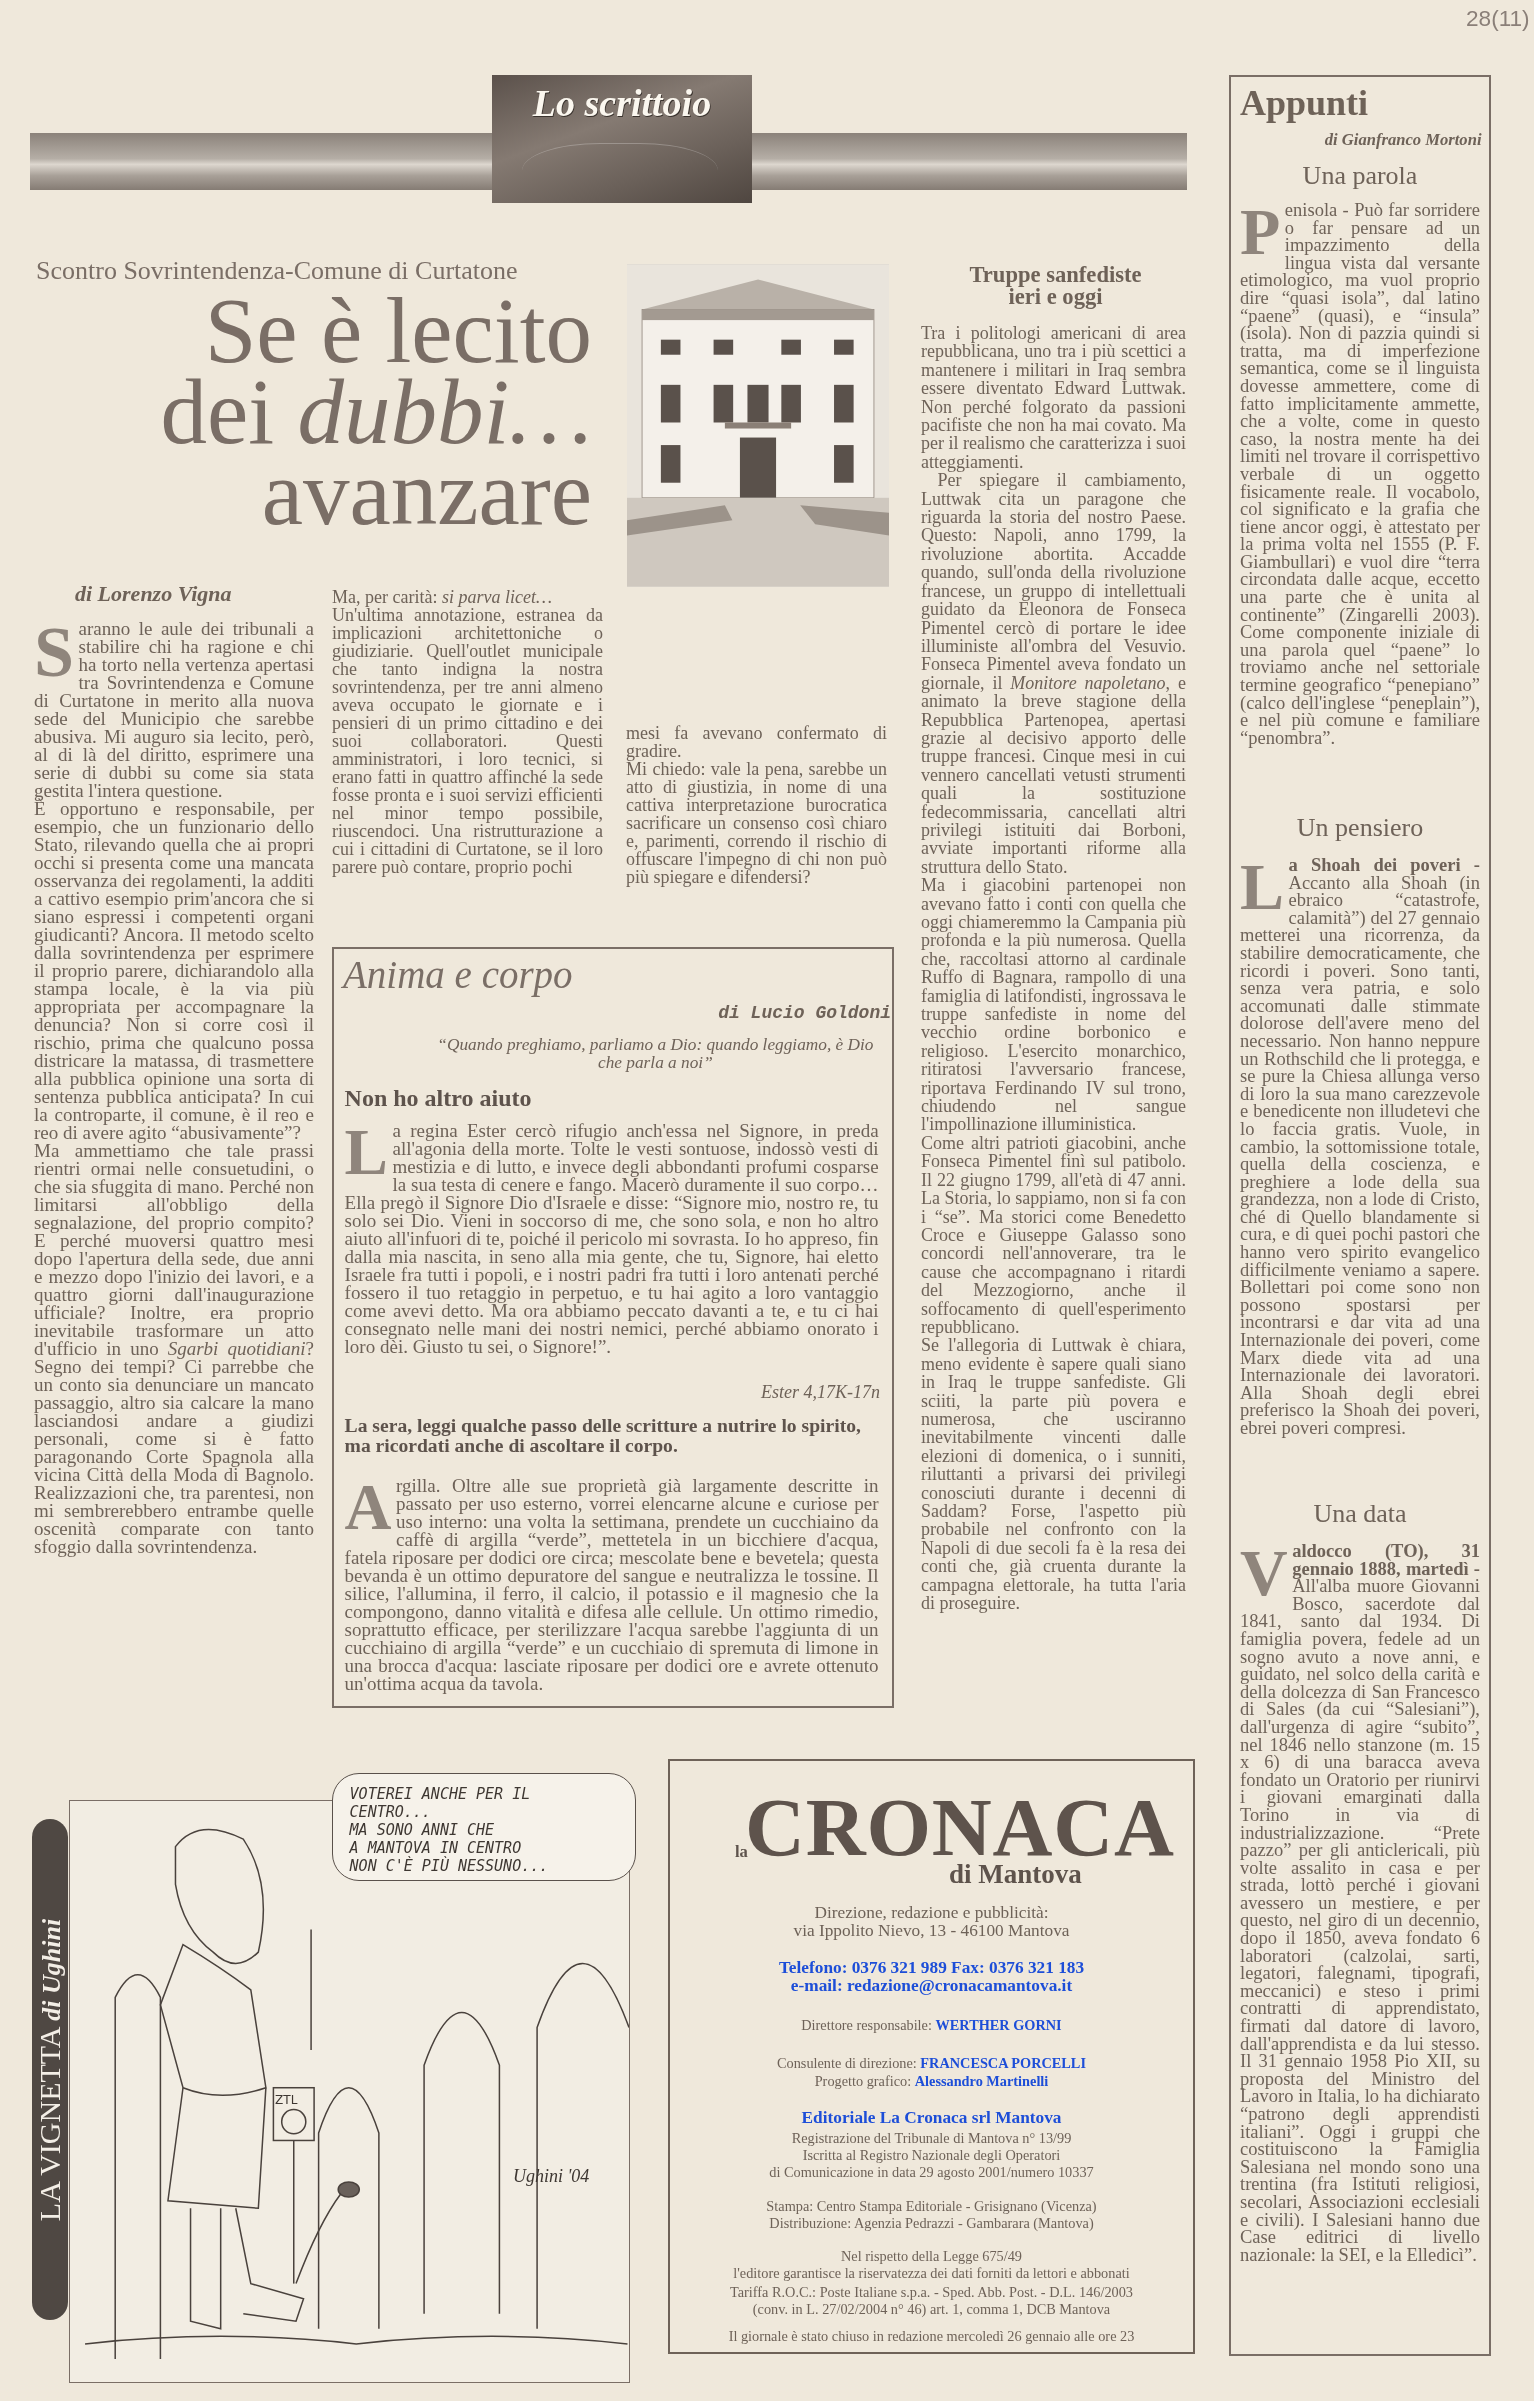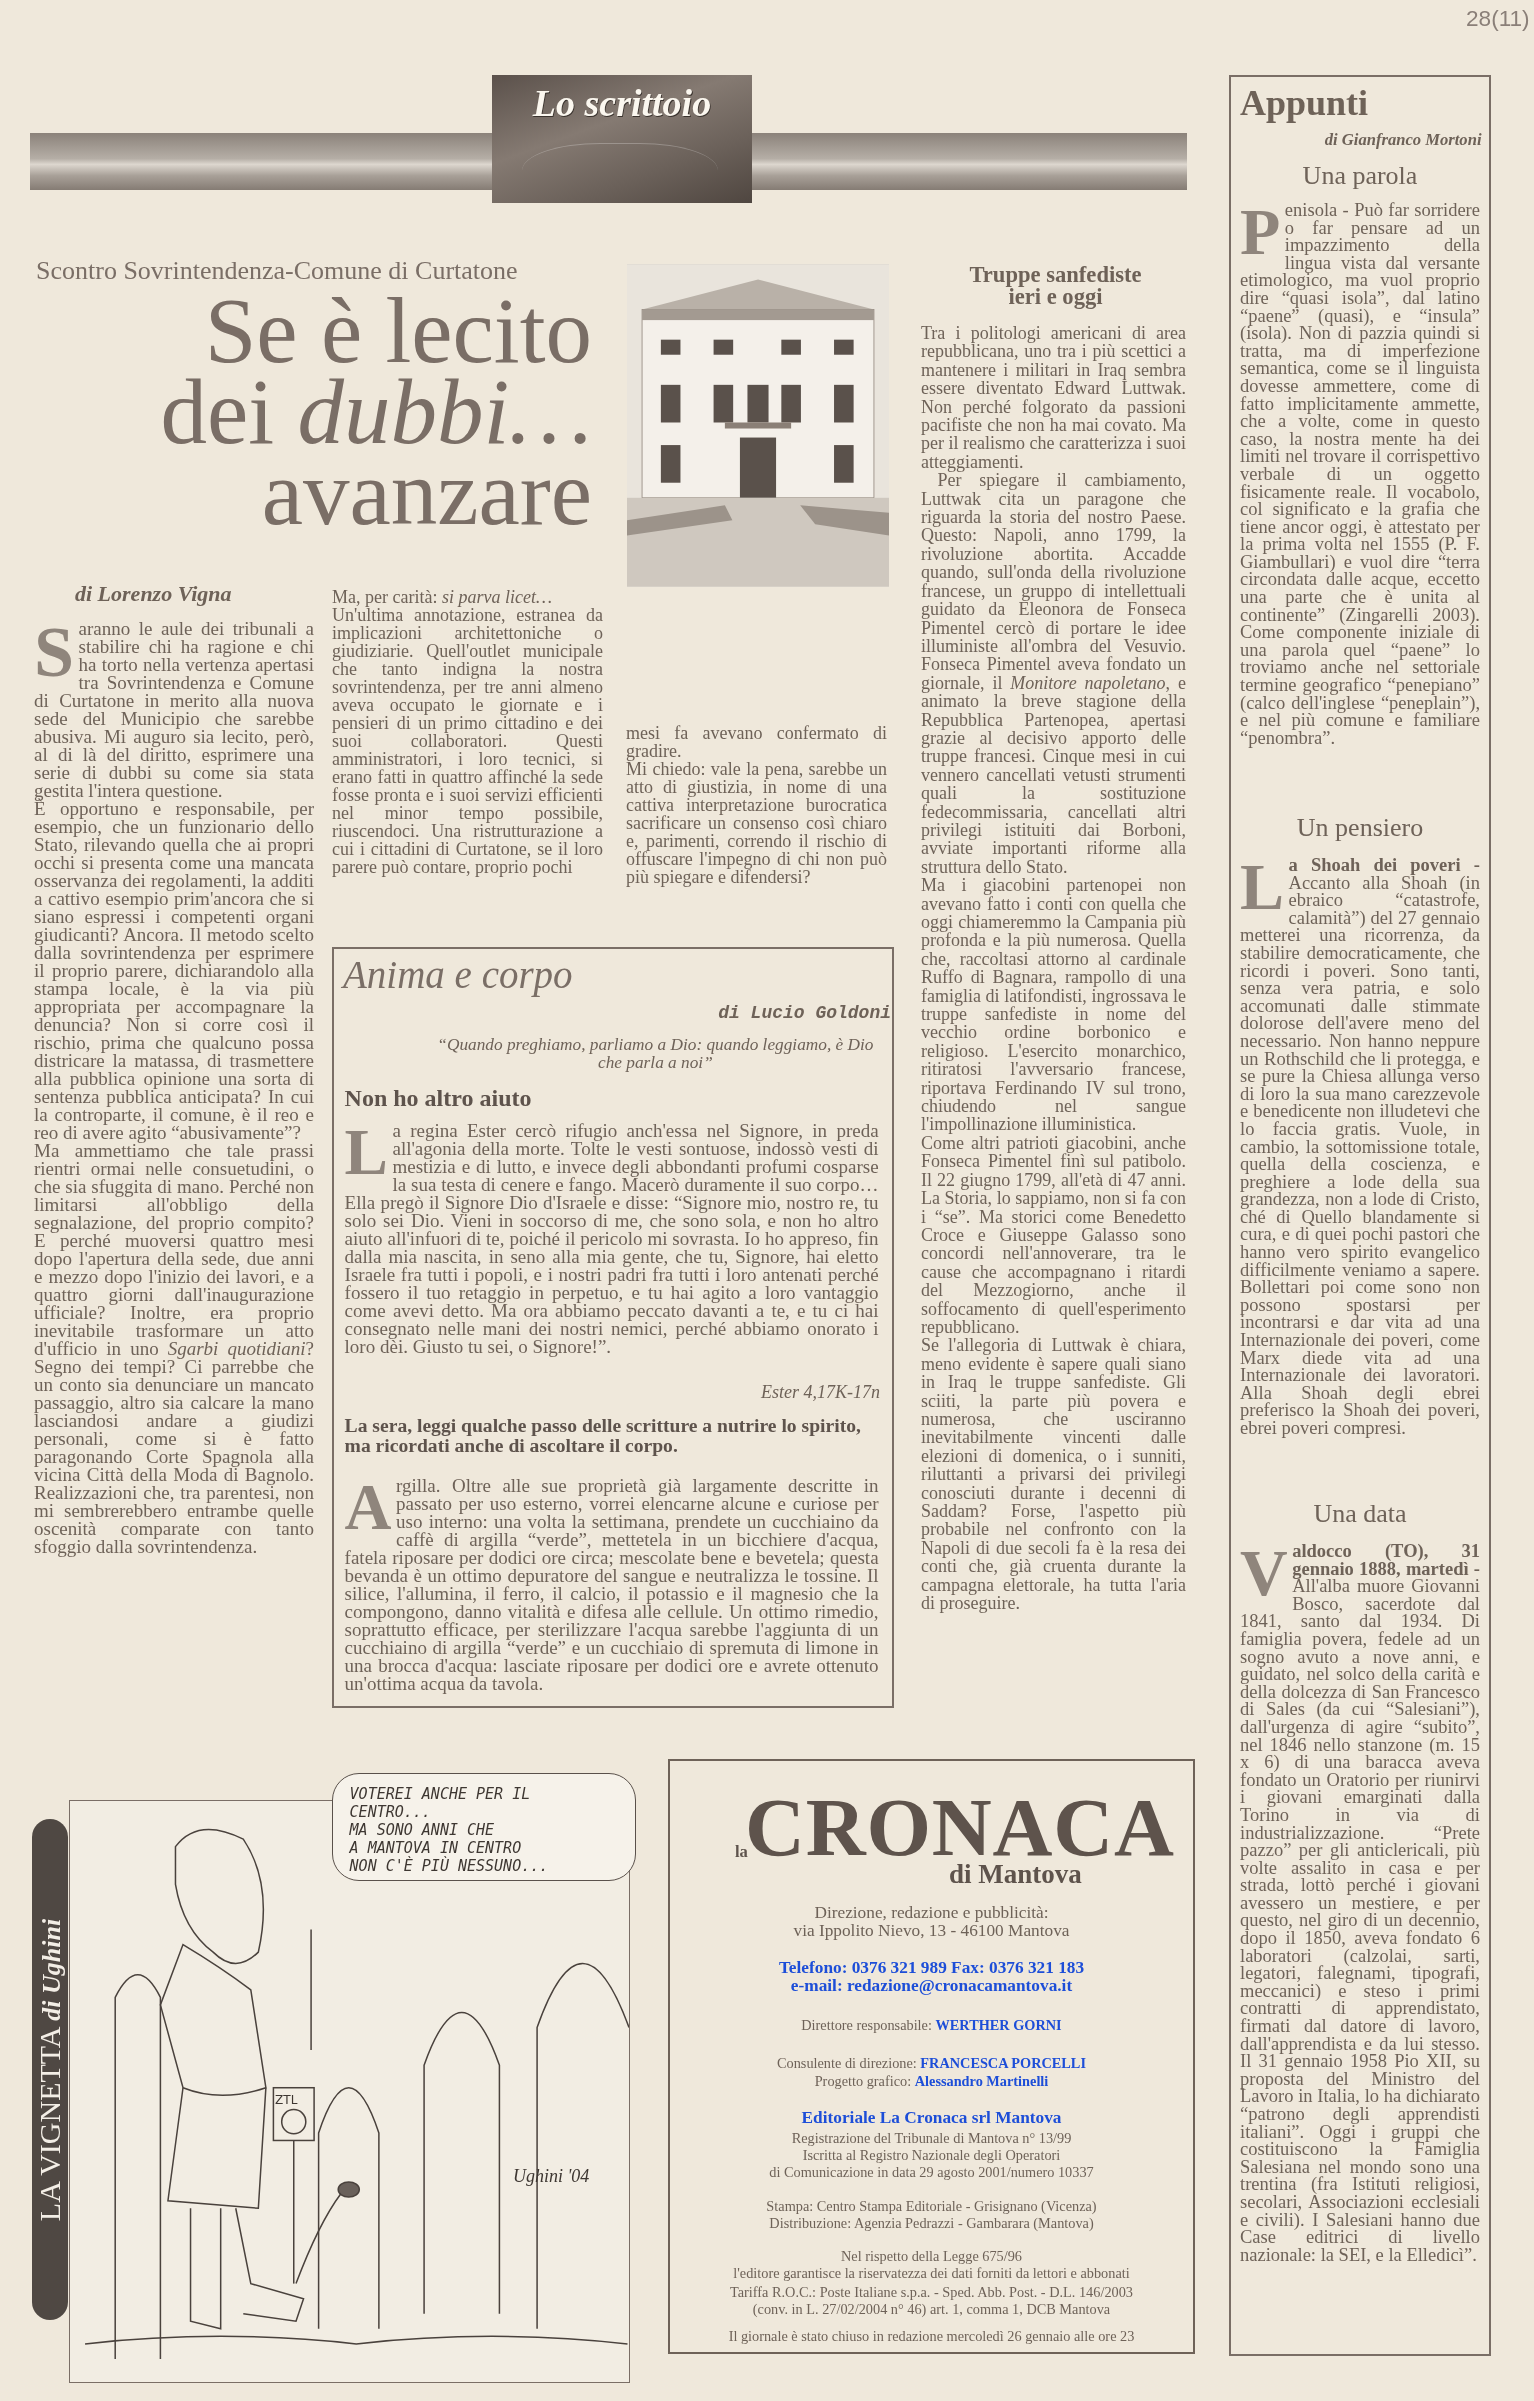--- a/index.html
+++ b/index.html
@@ -223,19 +223,19 @@
   <div class="line" style="top:216px"><b>e-mail: redazione@cronacamantova.it</b></div>
   <div class="line small" style="top:256px"><span>Direttore responsabile: </span><b>WERTHER GORNI</b></div>
   <div class="line small" style="top:294px"><span>Consulente di direzione: </span><b>FRANCESCA PORCELLI</b></div>
   <div class="line small" style="top:312px"><span>Progetto grafico: </span><b>Alessandro Martinelli</b></div>
   <div class="line" style="top:348px"><b>Editoriale La Cronaca srl Mantova</b></div>
   <div class="line small" style="top:369px">Registrazione del Tribunale di Mantova n° 13/99</div>
   <div class="line small" style="top:386px">Iscritta al Registro Nazionale degli Operatori</div>
   <div class="line small" style="top:403px">di Comunicazione in data 29 agosto 2001/numero 10337</div>
   <div class="line small" style="top:437px">Stampa: Centro Stampa Editoriale - Grisignano (Vicenza)</div>
   <div class="line small" style="top:454px">Distribuzione: Agenzia Pedrazzi - Gambarara (Mantova)</div>
-  <div class="line small" style="top:487px">Nel rispetto della Legge 675/96</div>
+  <div class="line small" style="top:487px">Nel rispetto della Legge 675/49</div>
   <div class="line small" style="top:504px">l'editore garantisce la riservatezza dei dati forniti da lettori e abbonati</div>
   <div class="line small" style="top:523px">Tariffa R.O.C.: Poste Italiane s.p.a. - Sped. Abb. Post. - D.L. 146/2003</div>
   <div class="line small" style="top:540px">(conv. in L. 27/02/2004 n° 46) art. 1, comma 1, DCB Mantova</div>
   <div class="line small" style="top:567px">Il giornale è stato chiuso in redazione mercoledì 26 gennaio alle ore 23</div>
 </div>
 
 
 </body></html>

